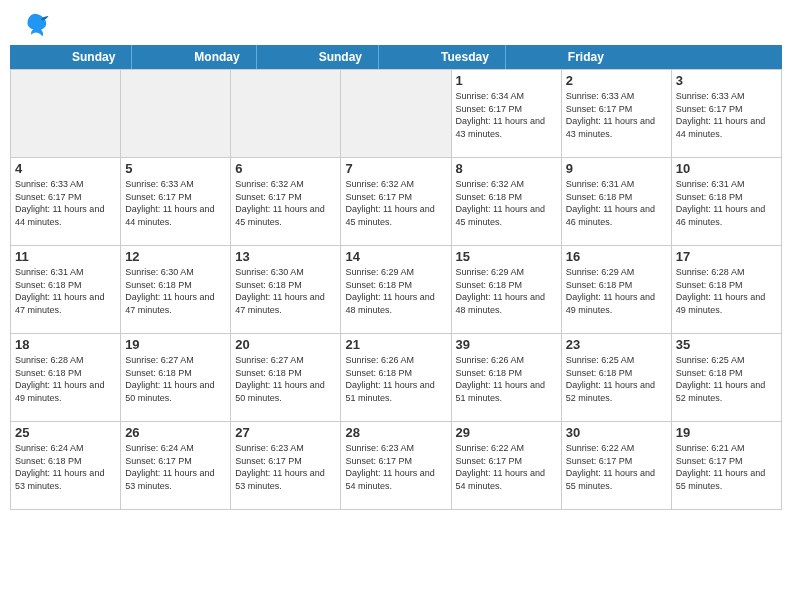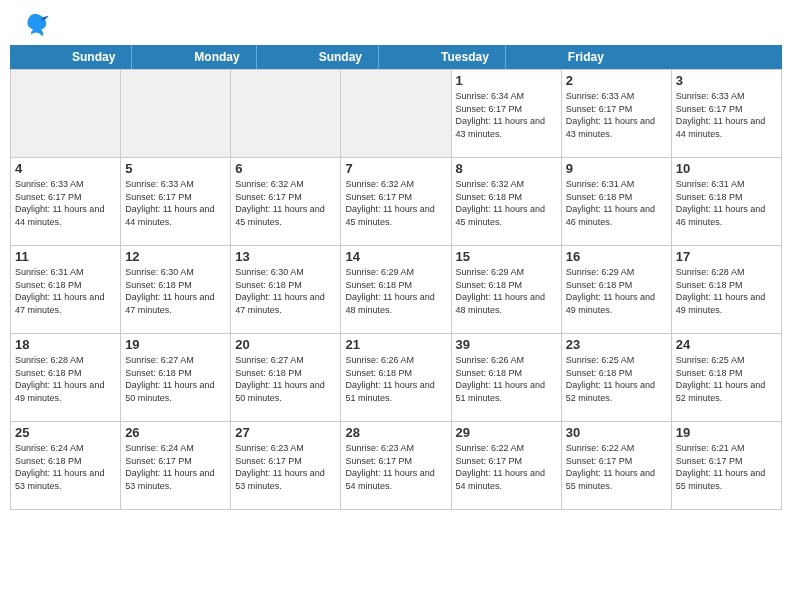--- a/index.html
+++ b/index.html
@@ -151,21 +151,21 @@
         </div>
         <div class="cal-cell">
           <div class="day-num">39</div>
           <div class="day-info">Sunrise: 6:26 AM<br>Sunset: 6:18 PM<br>Daylight: 11 hours and 51 minutes.</div>
         </div>
         <div class="cal-cell">
           <div class="day-num">23</div>
           <div class="day-info">Sunrise: 6:25 AM<br>Sunset: 6:18 PM<br>Daylight: 11 hours and 52 minutes.</div>
         </div>
         <div class="cal-cell">
-          <div class="day-num">24</div>
+          <div class="day-num">35</div>
           <div class="day-info">Sunrise: 6:25 AM<br>Sunset: 6:18 PM<br>Daylight: 11 hours and 52 minutes.</div>
         </div>
         <div class="cal-cell">
           <div class="day-num">25</div>
           <div class="day-info">Sunrise: 6:24 AM<br>Sunset: 6:18 PM<br>Daylight: 11 hours and 53 minutes.</div>
         </div>
         <div class="cal-cell">
           <div class="day-num">26</div>
           <div class="day-info">Sunrise: 6:24 AM<br>Sunset: 6:17 PM<br>Daylight: 11 hours and 53 minutes.</div>
         </div>

